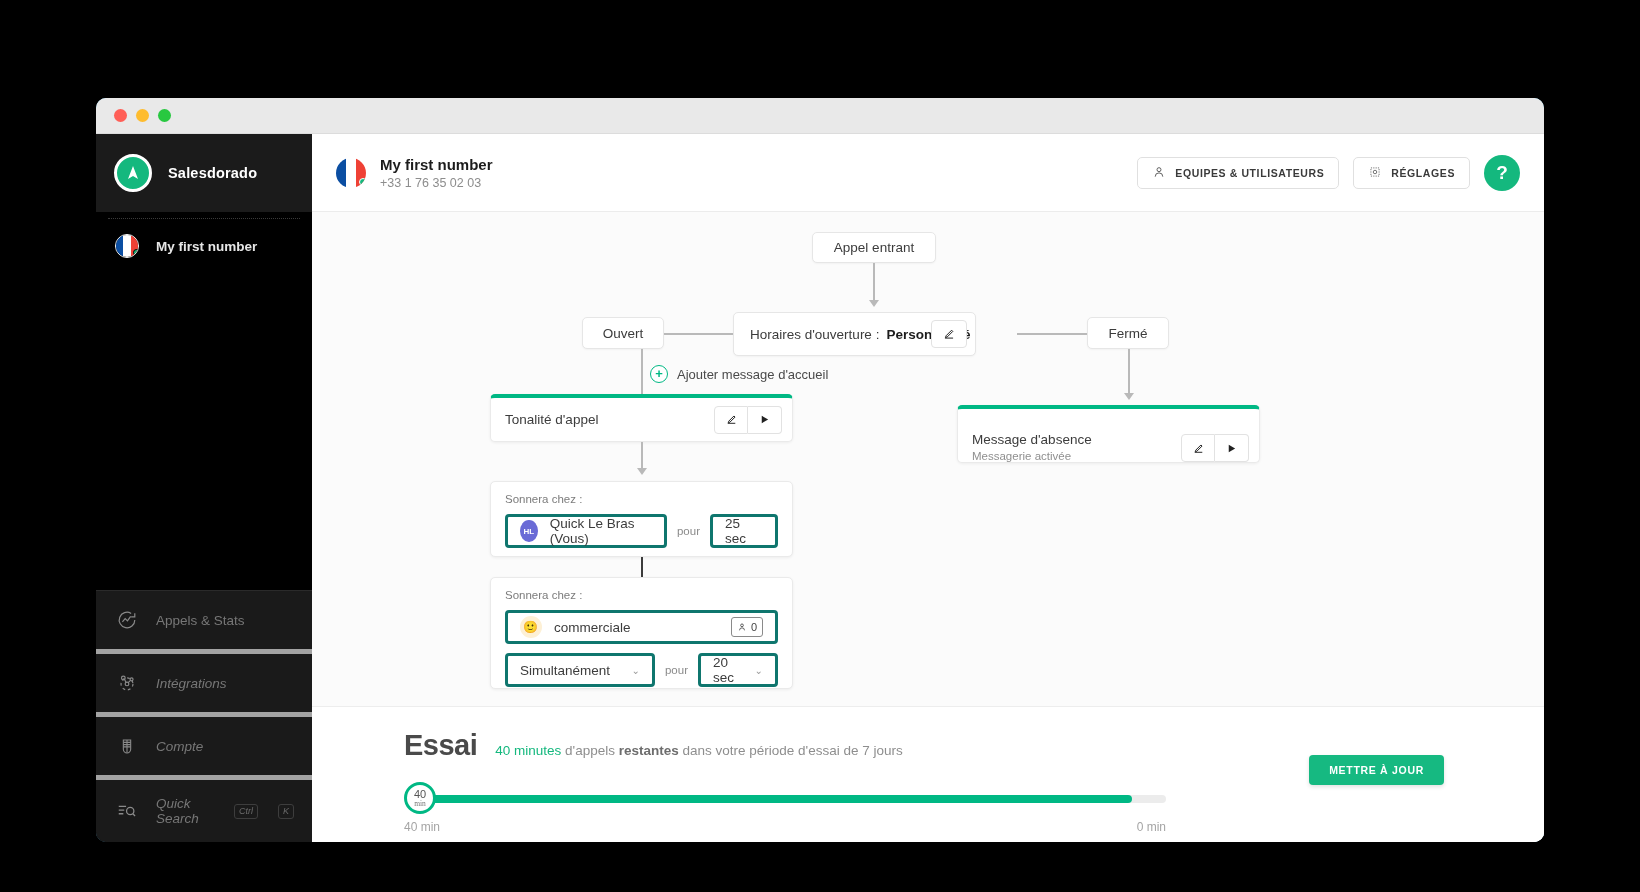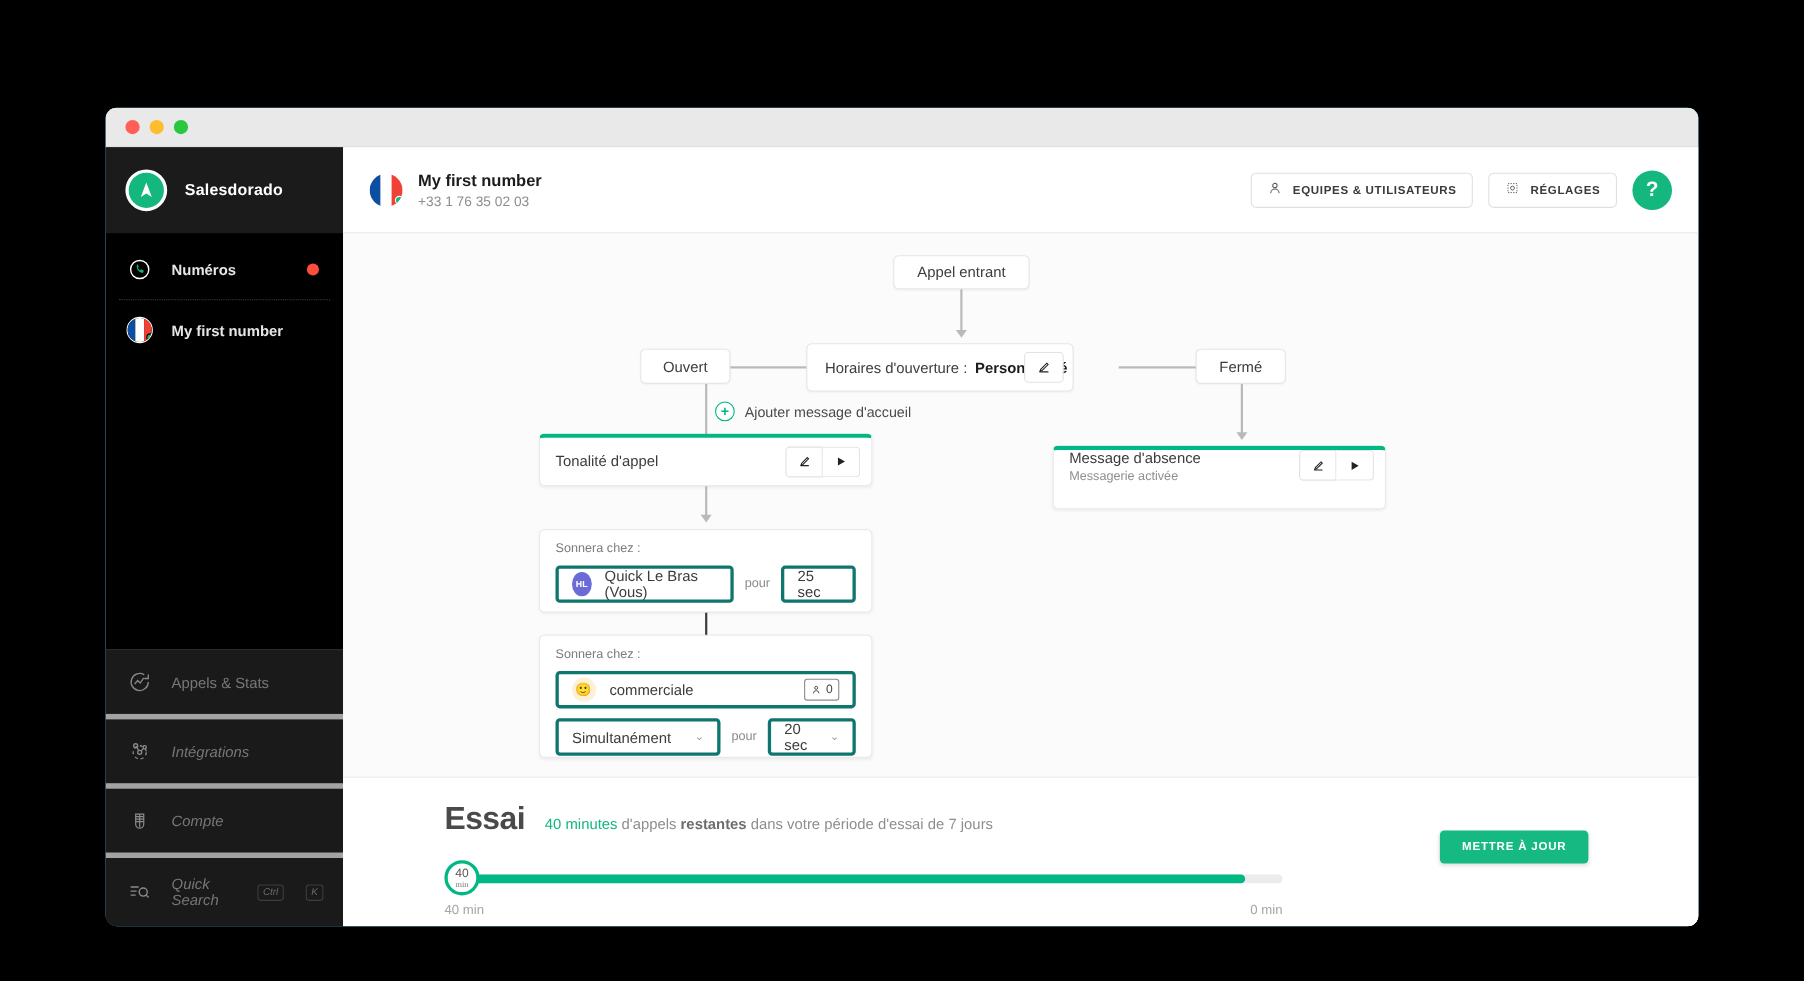--- a/index.html
+++ b/index.html
@@ -226,30 +226,20 @@
         <div class="brand">
           <span class="brand-logo">
             <svg width="20" height="20" viewBox="0 0 20 20">
                 <path d="M10 3 L15 16 L10 13 L5 16 Z" fill="#fff"></path>
               </svg>
           </span>
           <span class="brand-name">Salesdorado</span>
         </div>
 
         <div class="nav-top">
-          <div class="nav-item">
-            <span class="ico">
-              <svg width="22" height="22" viewBox="0 0 24 24" fill="none" stroke="#ffffff" stroke-width="1.4">
-                <circle cx="12" cy="12" r="9"></circle>
-                <path d="M9.5 8.5c0 4 2 6 5.5 6.5l.6-1.8-2.4-1-1 1c-1.2-.6-2-1.5-2.5-2.7l1-.9-1-2.4z" fill="#14b87e" stroke="#14b87e" stroke-width=".8"></path>
-              </svg>
-            </span>
-            <span>Numéros</span>
-            <span class="badge-dot"></span>
-          </div>
 
           <div class="nav-sep"></div>
 
           <div class="nav-item">
             <span class="ico">
               <span class="flag-circle">
                   <i class="fb"></i>
                   <i class="fw"></i>
                   <i class="fr"></i>
                   <span class="online-dot"></span>
@@ -400,21 +390,21 @@
                     </svg>
                 </span>
               </span>
             </div>
           </div>
 
           <div class="conn" style="left:816px; top:137px; width:1.5px; height:46px;"></div>
           <div class="arrowhead" style="left:812px; top:181px;"></div>
 
           <div class="card card-accent" style="left:645px; top:193px; width:303px; height:58px;">
-            <div style="display:flex;align-items:flex-start;height:100%;padding:0 10px 0 14px;">
+            <div style="display:flex;align-items:flex-end;height:100%;padding:0 10px 0 14px;">
               <span>
                 <div class="card-title">Message d'absence</div>
                 <div class="card-sub">Messagerie activée</div>
               </span>
               <span style="margin-left:auto;display:flex;">
                 <span class="iconbtn l">
                   <svg width="13" height="13" viewBox="0 0 24 24" fill="none" stroke="#222" stroke-width="1.8">
                     <path d="M5 19h14"></path>
                       <path d="M16.5 5.5l2 2L9 17l-3 1 1-3z"></path>
                   </svg>

